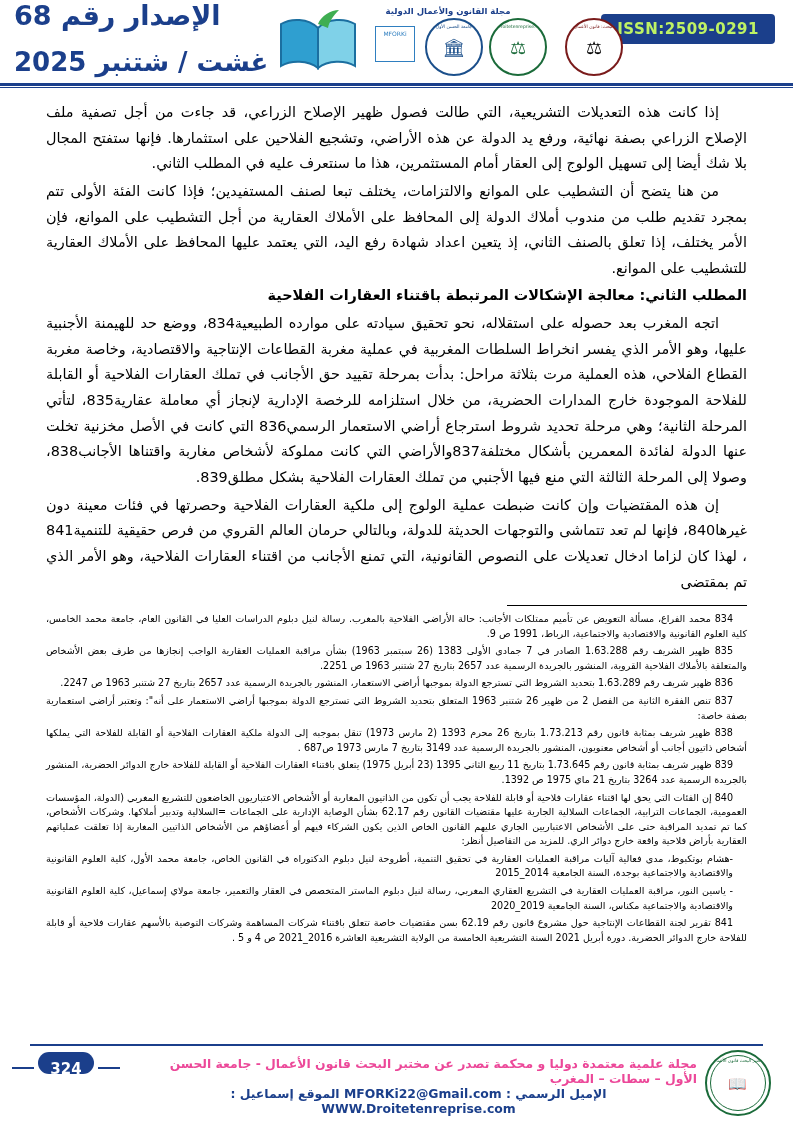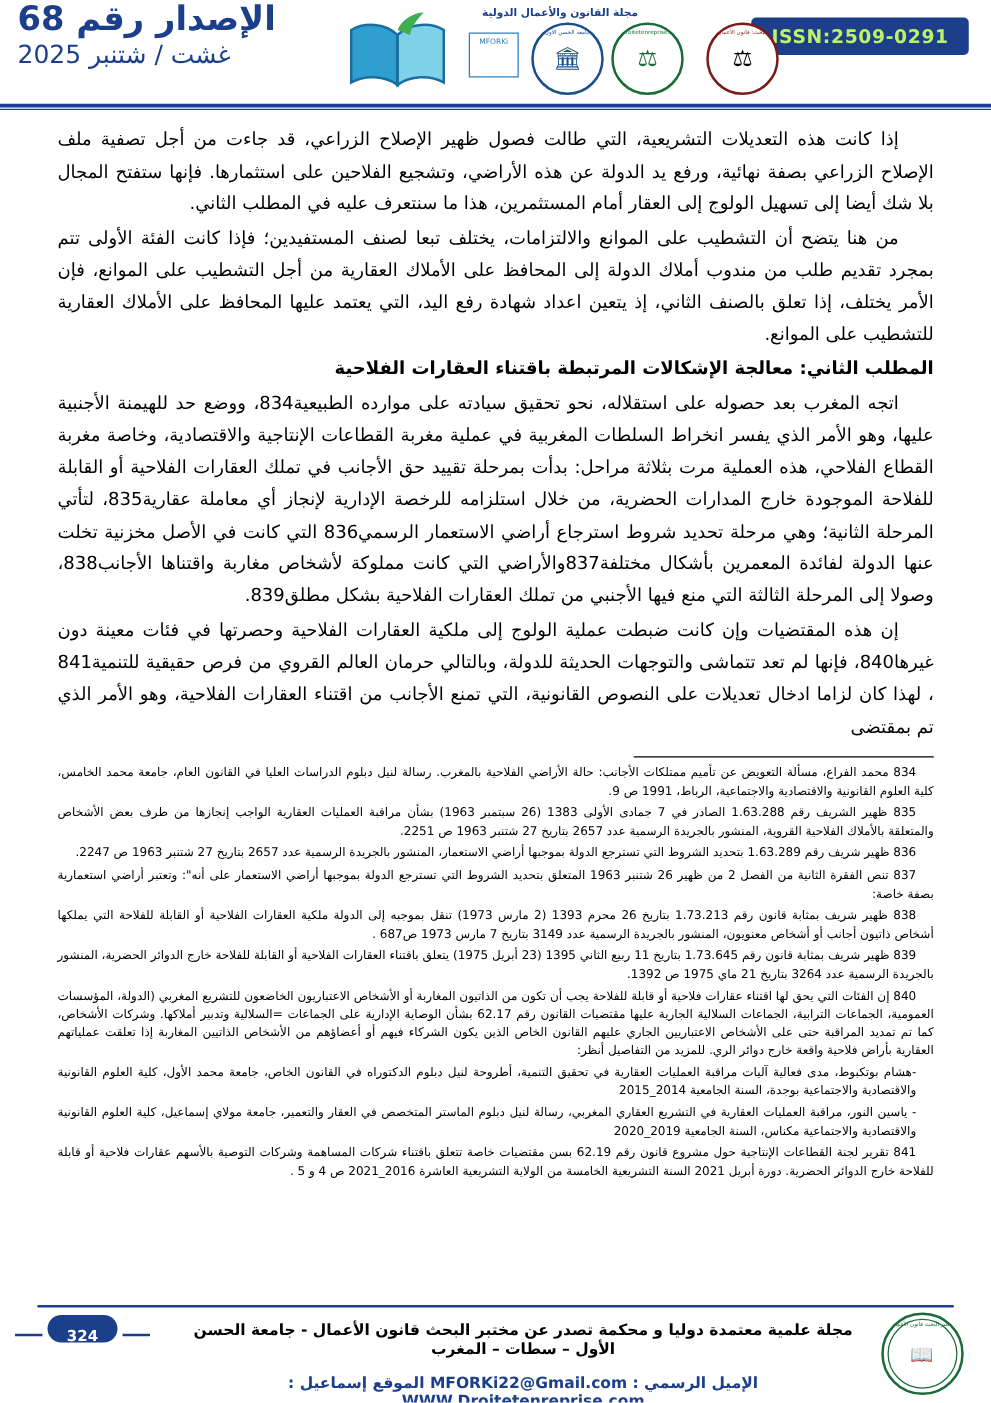--- a/index.html
+++ b/index.html
@@ -117,25 +117,25 @@
     direction: rtl;
   }
   .issue-line1 {
     font-size: 27px;
     font-weight: bold;
     color: #1b3f8b;
     line-height: 1.05;
     white-space: nowrap;
   }
   .issue-line2 {
-    font-size: 20px;
-    font-weight: normal;
+    font-size: 26px;
+    font-weight: bold;
     color: #1b3f8b;
     line-height: 1.15;
-    margin-top: 2px;
+    margin-top: 18px;
     white-space: nowrap;
   }
   .hdr-rule {
     position: absolute;
     left: 0;
     right: 0;
     bottom: 2px;
     height: 3px;
     background: #1b3f8b;
   }
@@ -249,40 +249,41 @@
     position: absolute;
     top: 12px;
     right: 96px;
     left: 140px;
     text-align: center;
     direction: rtl;
   }
   .footer-line1 {
     font-size: 12.4px;
     font-weight: bold;
-    color: #000000;
-    margin-bottom: 12px;
+    color: #ec4899;
+    margin-bottom: 0;
+    text-align: right;
   }
   .footer-line2 {
     font-size: 12.4px;
     font-weight: bold;
     color: #1b3f8b;
     direction: rtl;
   }
   .footer-line2 .ltr { direction: ltr; unicode-bidi: embed; }
   .page-num-badge {
     position: absolute;
     top: 8px;
     left: 38px;
     width: 56px;
     height: 22px;
     background: #1b3f8b;
     color: #ffffff;
     border-radius: 16px;
-    font-size: 12px;
+    font-size: 15px;
     font-weight: bold;
     text-align: center;
     line-height: 34px;
     direction: ltr;
   }
   .page-num-badge::before,
   .page-num-badge::after {
     content: "";
     position: absolute;
     top: 15px;

